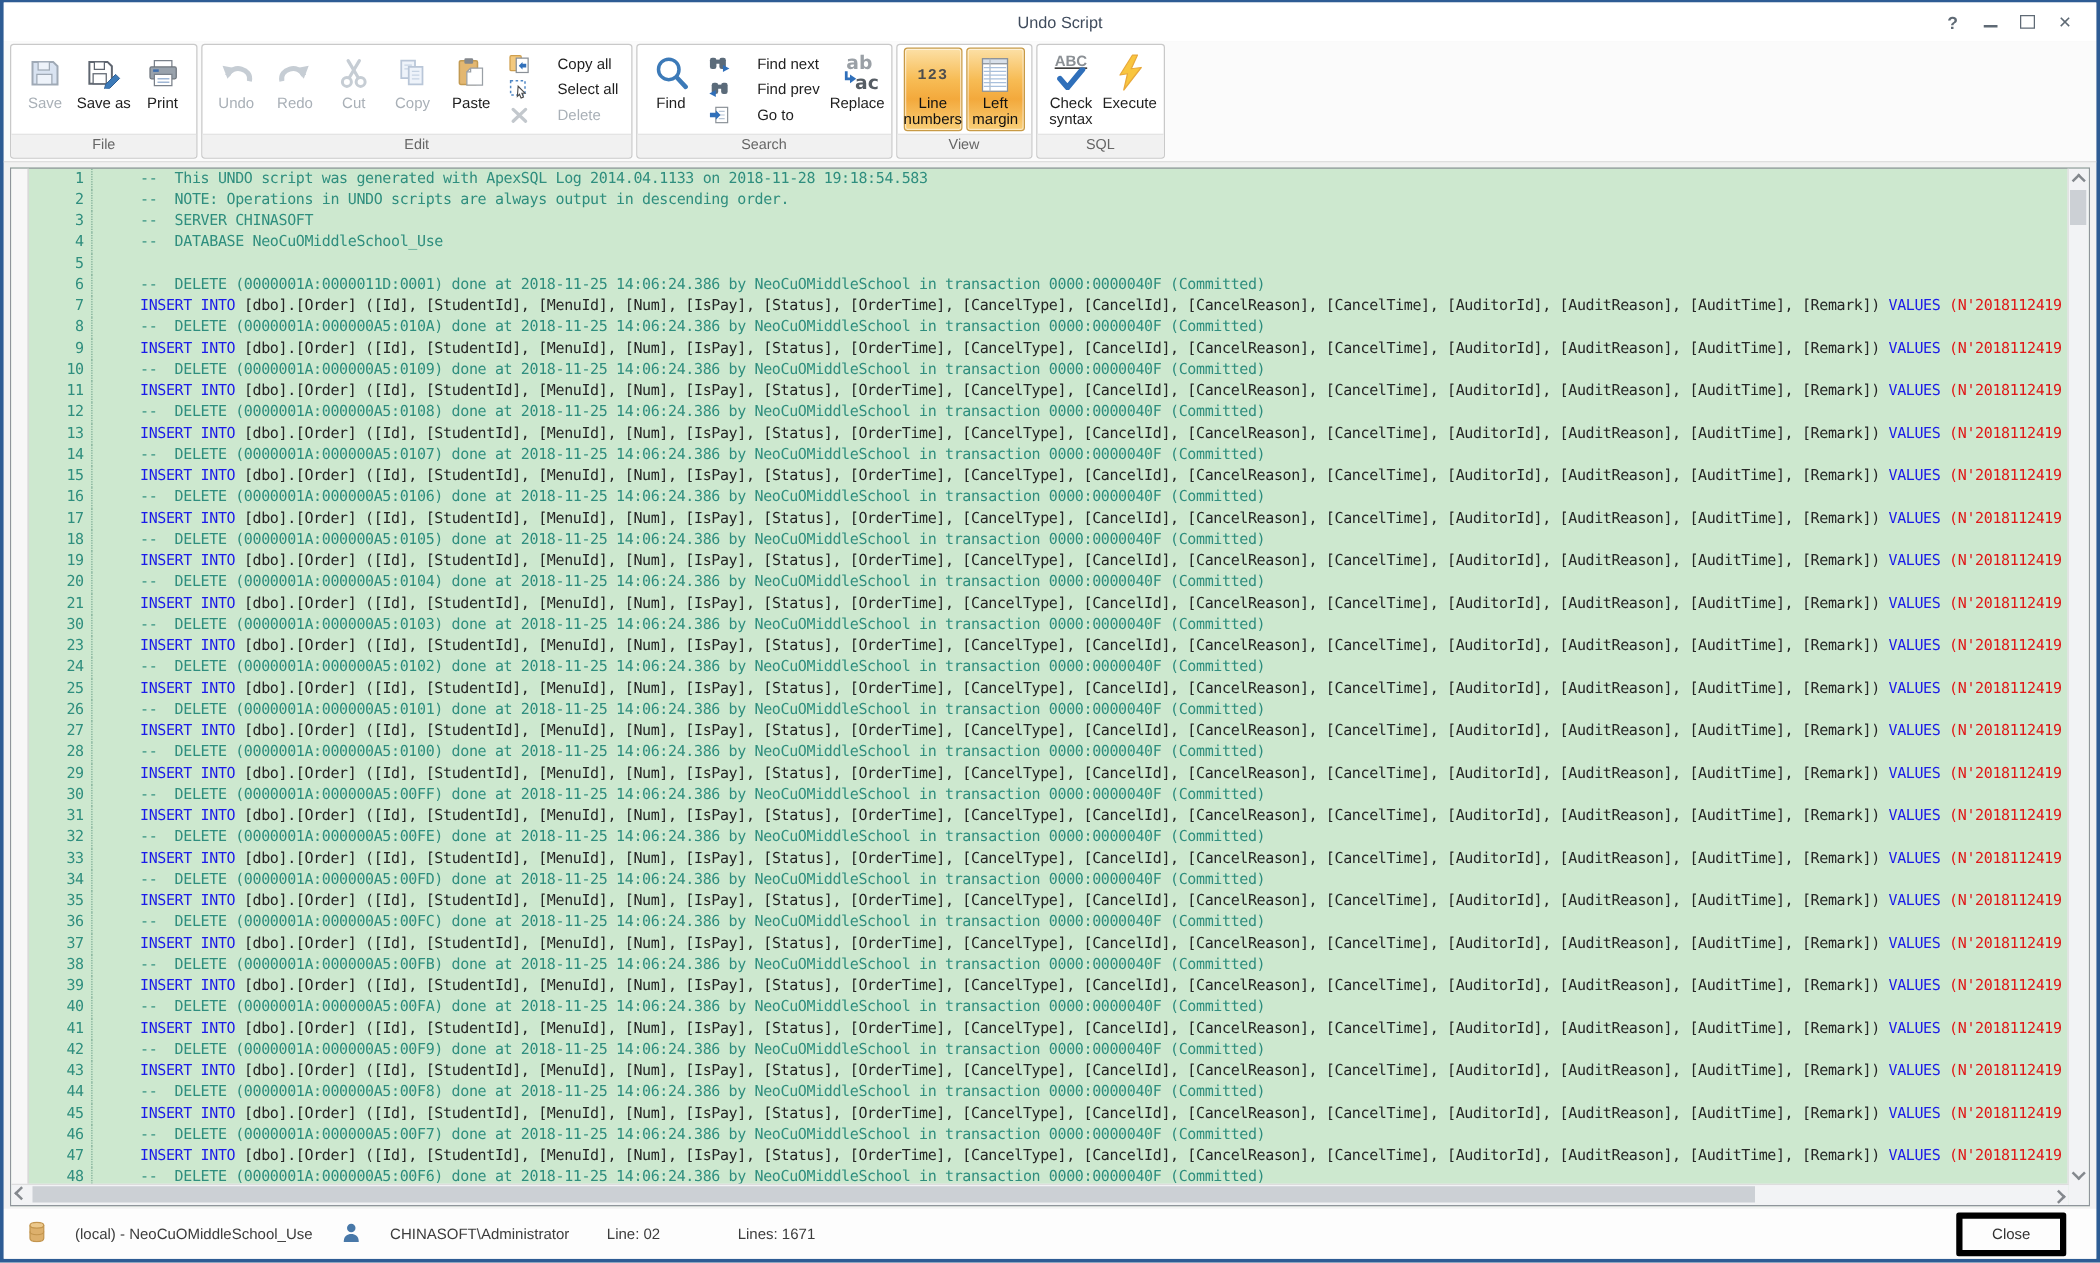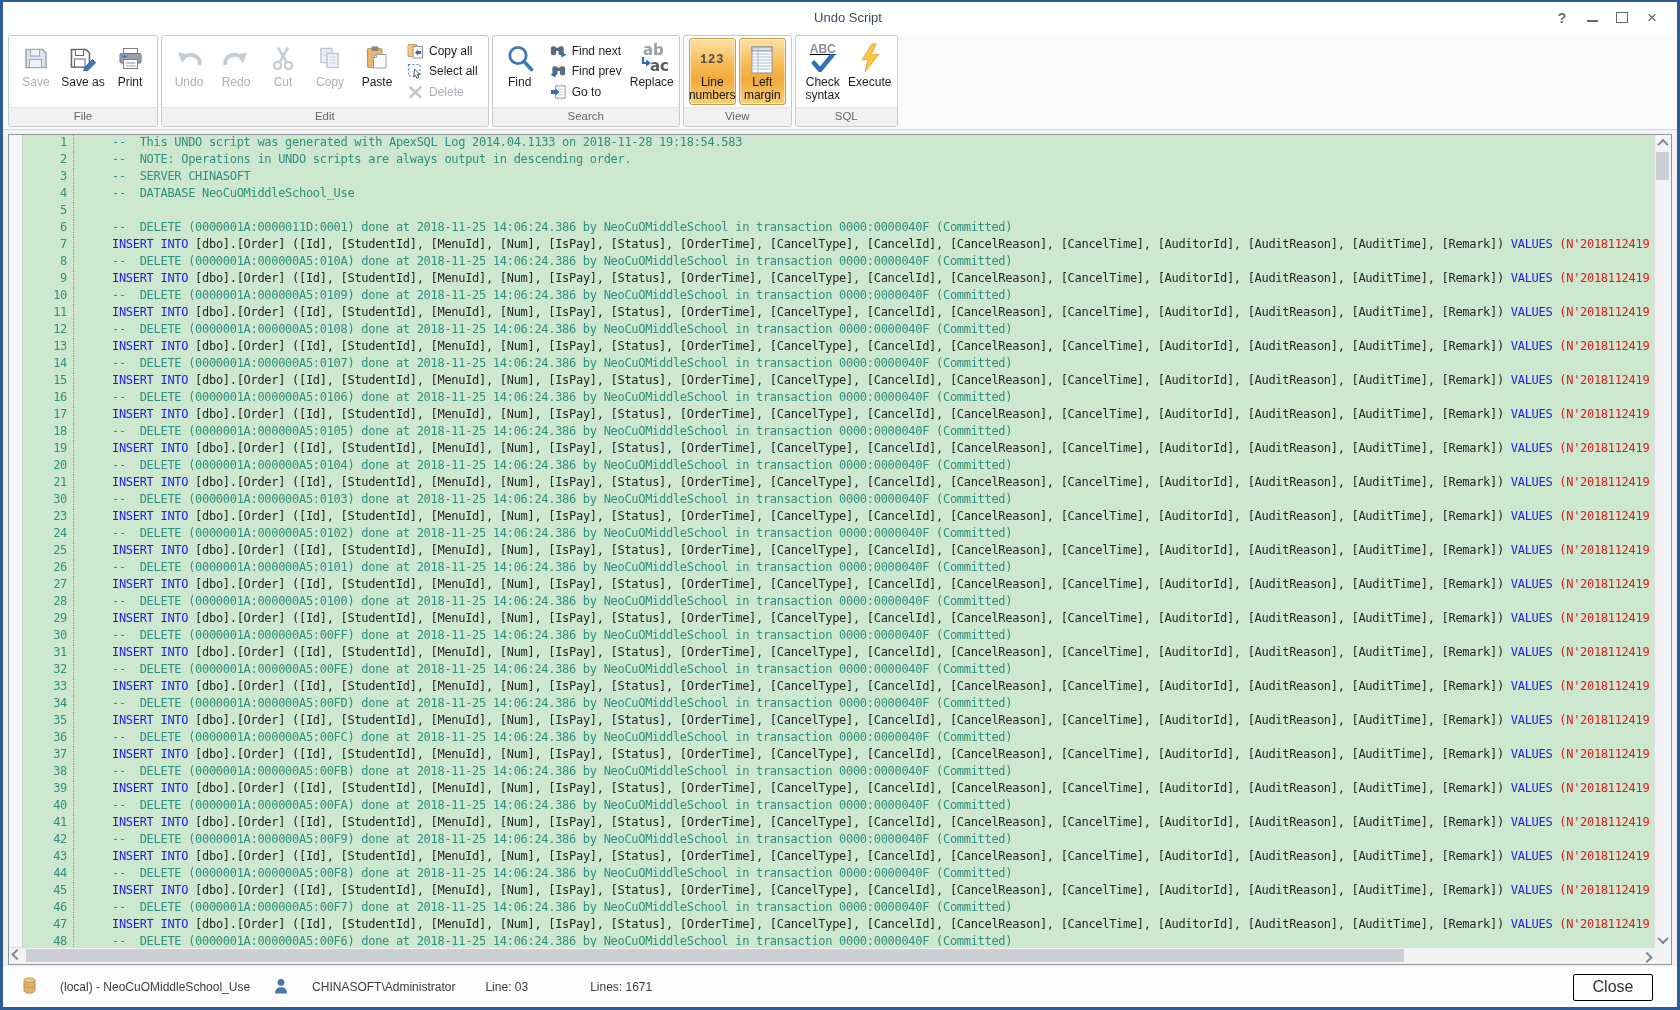--- a/index.html
+++ b/index.html
@@ -19,21 +19,21 @@
   
   .ribbon{flex:0 0 auto;height:92px;background:#fbfbfb;border-bottom:1px solid #d6d6d6;display:flex;align-items:stretch;padding:2px 4px 2px 5px;gap:3px;box-sizing:content-box;}
   .group{border:1px solid #c9c9c9;border-radius:3px;background:#fff;display:flex;flex-direction:column;overflow:hidden;}
   .group-content{flex:1;display:flex;align-items:stretch;padding:1px 4px 0 4px;gap:1px;}
   .group-label{height:18px;background:#f1f1f1;border-top:1px solid #e4e4e4;text-align:center;font-size:11.5px;color:#666;line-height:17px;}
   .rbtn{width:46px;display:flex;flex-direction:column;align-items:center;padding-top:3px;border-radius:3px;cursor:default;}
   .rbtn .ric{height:36px;display:flex;align-items:center;justify-content:center;text-decoration:underline;}
   .rbtn .rlb{font-size:12px;color:#1e1e1e;line-height:13px;text-align:center;}
   .rbtn.disabled .rlb{color:#a9b0b7;}
   .scol{display:flex;flex-direction:column;justify-content:space-between;padding:4px 2px 6px 2px;}
-  .sbtn{display:flex;align-items:center;gap:5px;font-size:12px;color:#1e1e1e;height:19px;padding:0 4px;white-space:nowrap;cursor:default;}
+  .sbtn{display:flex;align-items:center;gap:22px;font-size:12px;color:#1e1e1e;height:19px;padding:0 4px;white-space:nowrap;cursor:default;}
   .sbtn.disabled{color:#a9b0b7;}
   .sbtn .sic{width:17px;height:16px;display:flex;align-items:center;justify-content:center;}
   .toggle{width:45px;margin:1px 1px 2px 1px;border:1px solid #c89a45;border-radius:3px;
     background:linear-gradient(180deg,#fce0a6 0%,#f7bc55 38%,#f3a93c 62%,#f9cf79 100%);
     box-shadow:inset 0 0 0 1px rgba(255,255,255,.55);
     display:flex;flex-direction:column;align-items:center;padding-top:5px;cursor:default;}
   .toggle .ric{height:32px;display:flex;align-items:center;justify-content:center;}
   .toggle .rlb{font-size:12px;color:#111;line-height:13px;text-align:center;}
   .i123{font-family:Liberation Mono, monospace;font-weight:bold;font-size:12px;color:#4d4d4d;letter-spacing:1px;}
   .iabc{font-weight:bold;font-size:12px;color:#8a8f94;line-height:10px;}
@@ -65,21 +65,21 @@
   .chev.right{transform:rotate(135deg) translate(1px,-1px);}
   .vthumb{position:absolute;left:1px;width:13px;top:17px;height:28px;background:#ccd0d5;}
   .hthumb{position:absolute;top:1px;height:13px;left:17px;width:1378px;background:#ccd0d5;}
 
   
   .statusbar{flex:0 0 auto;height:40px;background:#fdfdfd;display:flex;align-items:center;padding:0 24px 0 20px;font-size:12px;color:#3c3c3c;}
   .stat-item{display:flex;align-items:center;gap:24px;white-space:nowrap;}
   .stat-user{margin-left:24px;}
   .stat-line{margin-left:30px;}
   .stat-lines{margin-left:62px;}
-  .close-btn{margin-left:auto;width:78px;height:25px;border:1px solid #000000;border-radius:2px;background:#fdfdfd;font-size:16px;color:#333;display:flex;align-items:center;justify-content:center;cursor:default;}
+  .close-btn{margin-left:auto;width:78px;height:25px;border:5px solid #000000;border-radius:2px;background:#fdfdfd;font-size:12px;color:#333;display:flex;align-items:center;justify-content:center;cursor:default;}
 </style>
 </head>
 <body>
 
 <div class="window">
 
   <div class="titlebar">
     <div class="title">Undo Script</div>
     <div class="win-controls">
       <div class="wc wc-help">?</div>
@@ -424,18 +424,18 @@
           </svg></span>
       <span>(local) - NeoCuOMiddleSchool_Use</span>
     </div>
     <div class="stat-item stat-user">
       <span><svg width="14" height="16" viewBox="0 0 14 16">
             <circle cx="7" cy="4.4" r="3.4" fill="#4878a8"></circle>
             <path d="M1 15.5 c0-4.8 2.9-6.3 6-6.3 s6 1.5 6 6.3z" fill="#4878a8"></path>
           </svg></span>
       <span>CHINASOFT\Administrator</span>
     </div>
-    <div class="stat-item stat-line">Line: 03</div>
+    <div class="stat-item stat-line">Line: 02</div>
     <div class="stat-item stat-lines">Lines: 1671</div>
     <div class="close-btn">Close</div>
   </div>
 
 </div>
 
 </body></html>

